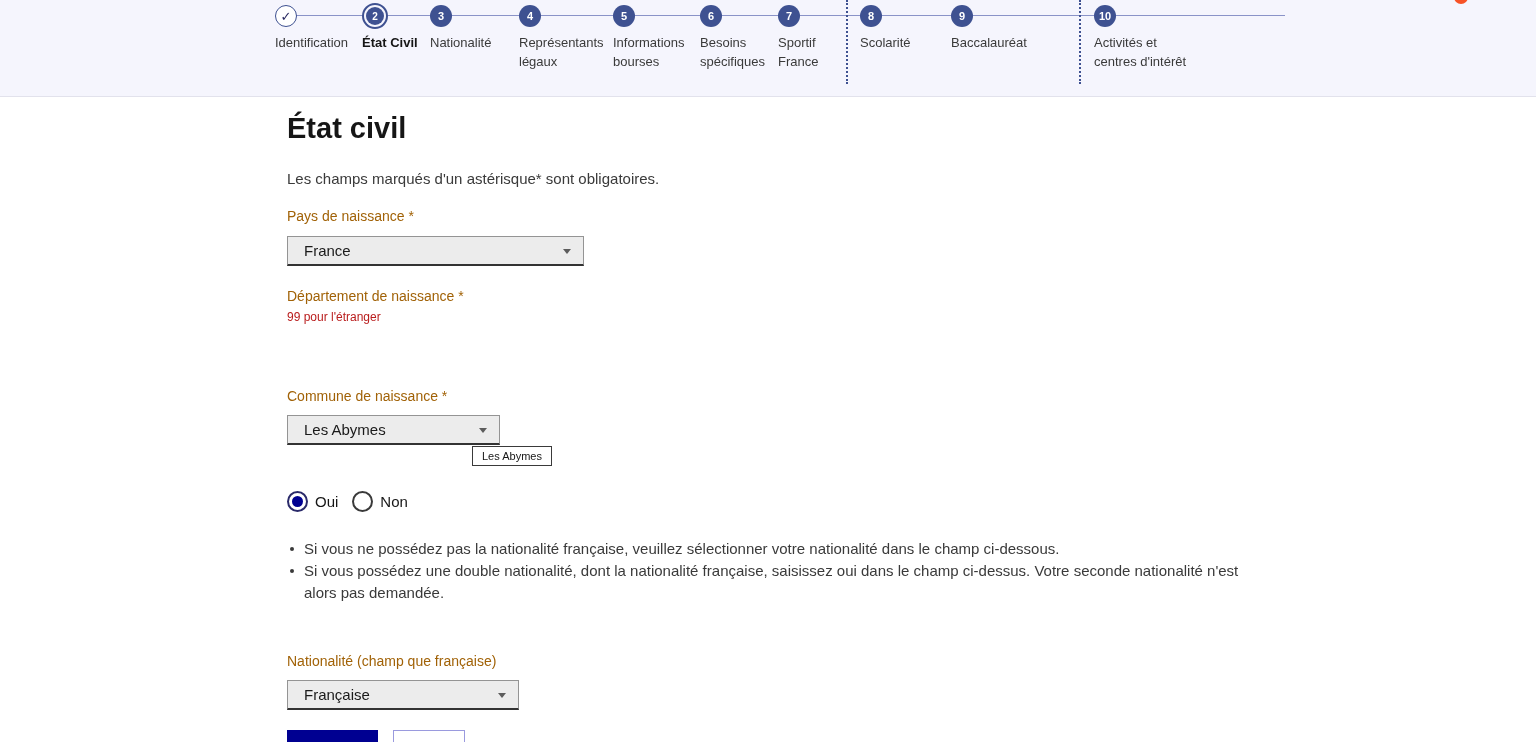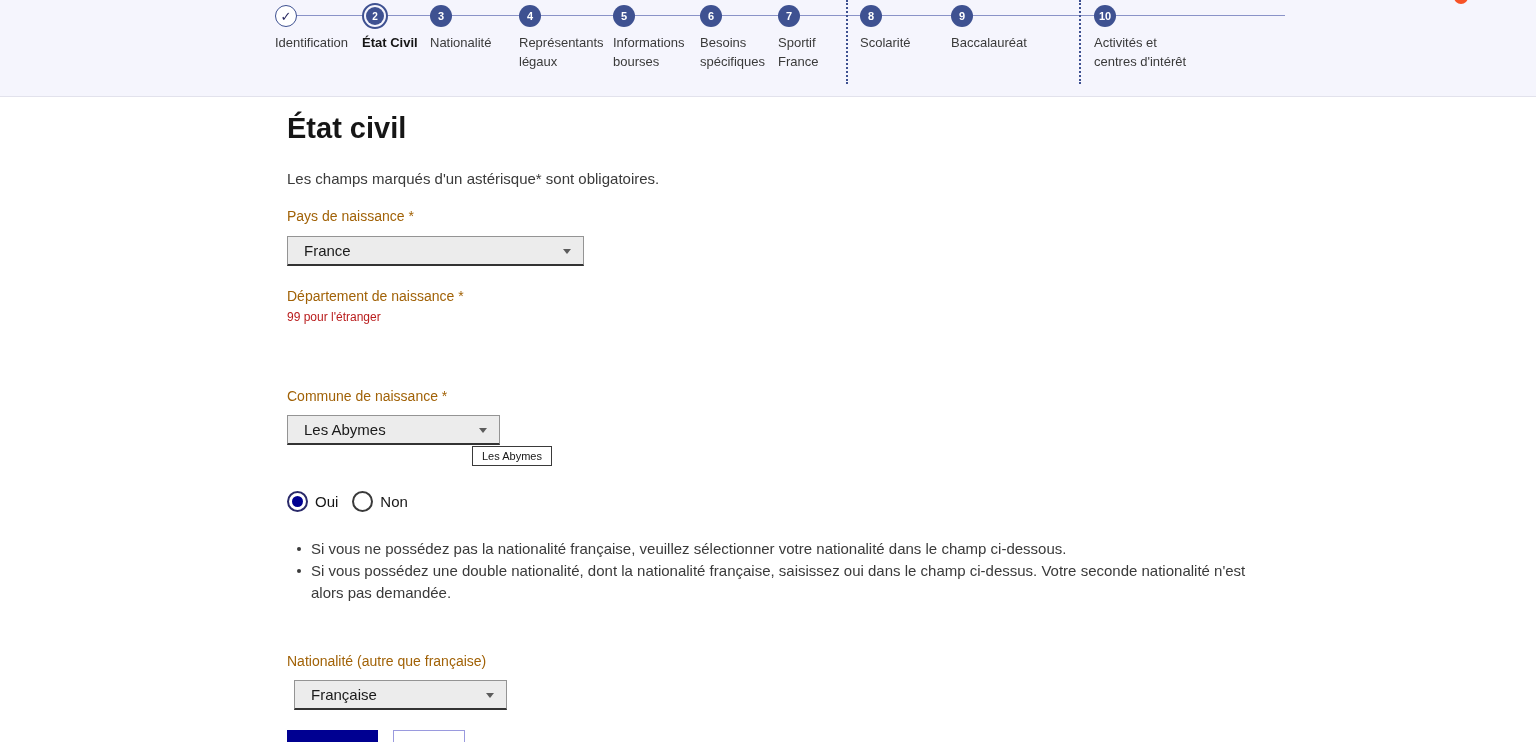--- a/index.html
+++ b/index.html
@@ -75,21 +75,21 @@
   .radio {
     width:21px; height:21px; border-radius:50%; background:#fff;
     border:2px solid #3a3a3a; position:relative;
   }
   .radio.checked { border-color:#2a2a6a; }
   .radio.checked::after {
     content:""; position:absolute; left:3px; top:3px; right:3px; bottom:3px;
     border-radius:50%; background:#000091;
   }
   .radio-label { font-size:15px; color:#161616; }
-  .bullets { left:294px; top:538px; width:952px; list-style:none; }
+  .bullets { left:287px; top:538px; width:952px; list-style:none; }
   .bullets li {
     font-size:15px; line-height:22px; color:#3a3a3a;
     padding-left:17px; position:relative;
   }
   .bullets li::before {
     content:""; position:absolute; left:3px; top:9px;
     width:4px; height:4px; border-radius:50%; background:#3a3a3a;
   }
   .btn-primary {
     left:287px; top:730px; width:91px; height:30px;
@@ -225,22 +225,22 @@
       <span class="radio"></span>
       <span class="radio-label">Non</span>
     </div>
   </div>
 
   <ul class="abs bullets">
     <li>Si vous ne possédez pas la nationalité française, veuillez sélectionner votre nationalité dans le champ ci-dessous.</li>
     <li>Si vous possédez une double nationalité, dont la nationalité française, saisissez oui dans le champ ci-dessus. Votre seconde nationalité n'est alors pas demandée.</li>
   </ul>
 
-  <div class="abs field-label" style="left:287px; top:653px">Nationalité (autre que française)</div>
-  <div class="abs select" style="left:294px; top:680px; width:213px">
+  <div class="abs field-label" style="left:287px; top:653px">Nationalité (champ que française)</div>
+  <div class="abs select" style="left:287px; top:680px; width:232px">
     <span>Française</span>
     <span class="caret"></span>
   </div>
 
   <button class="abs btn-primary"></button>
   <button class="abs btn-secondary"></button>
 
 </div>
 
 </body></html>

